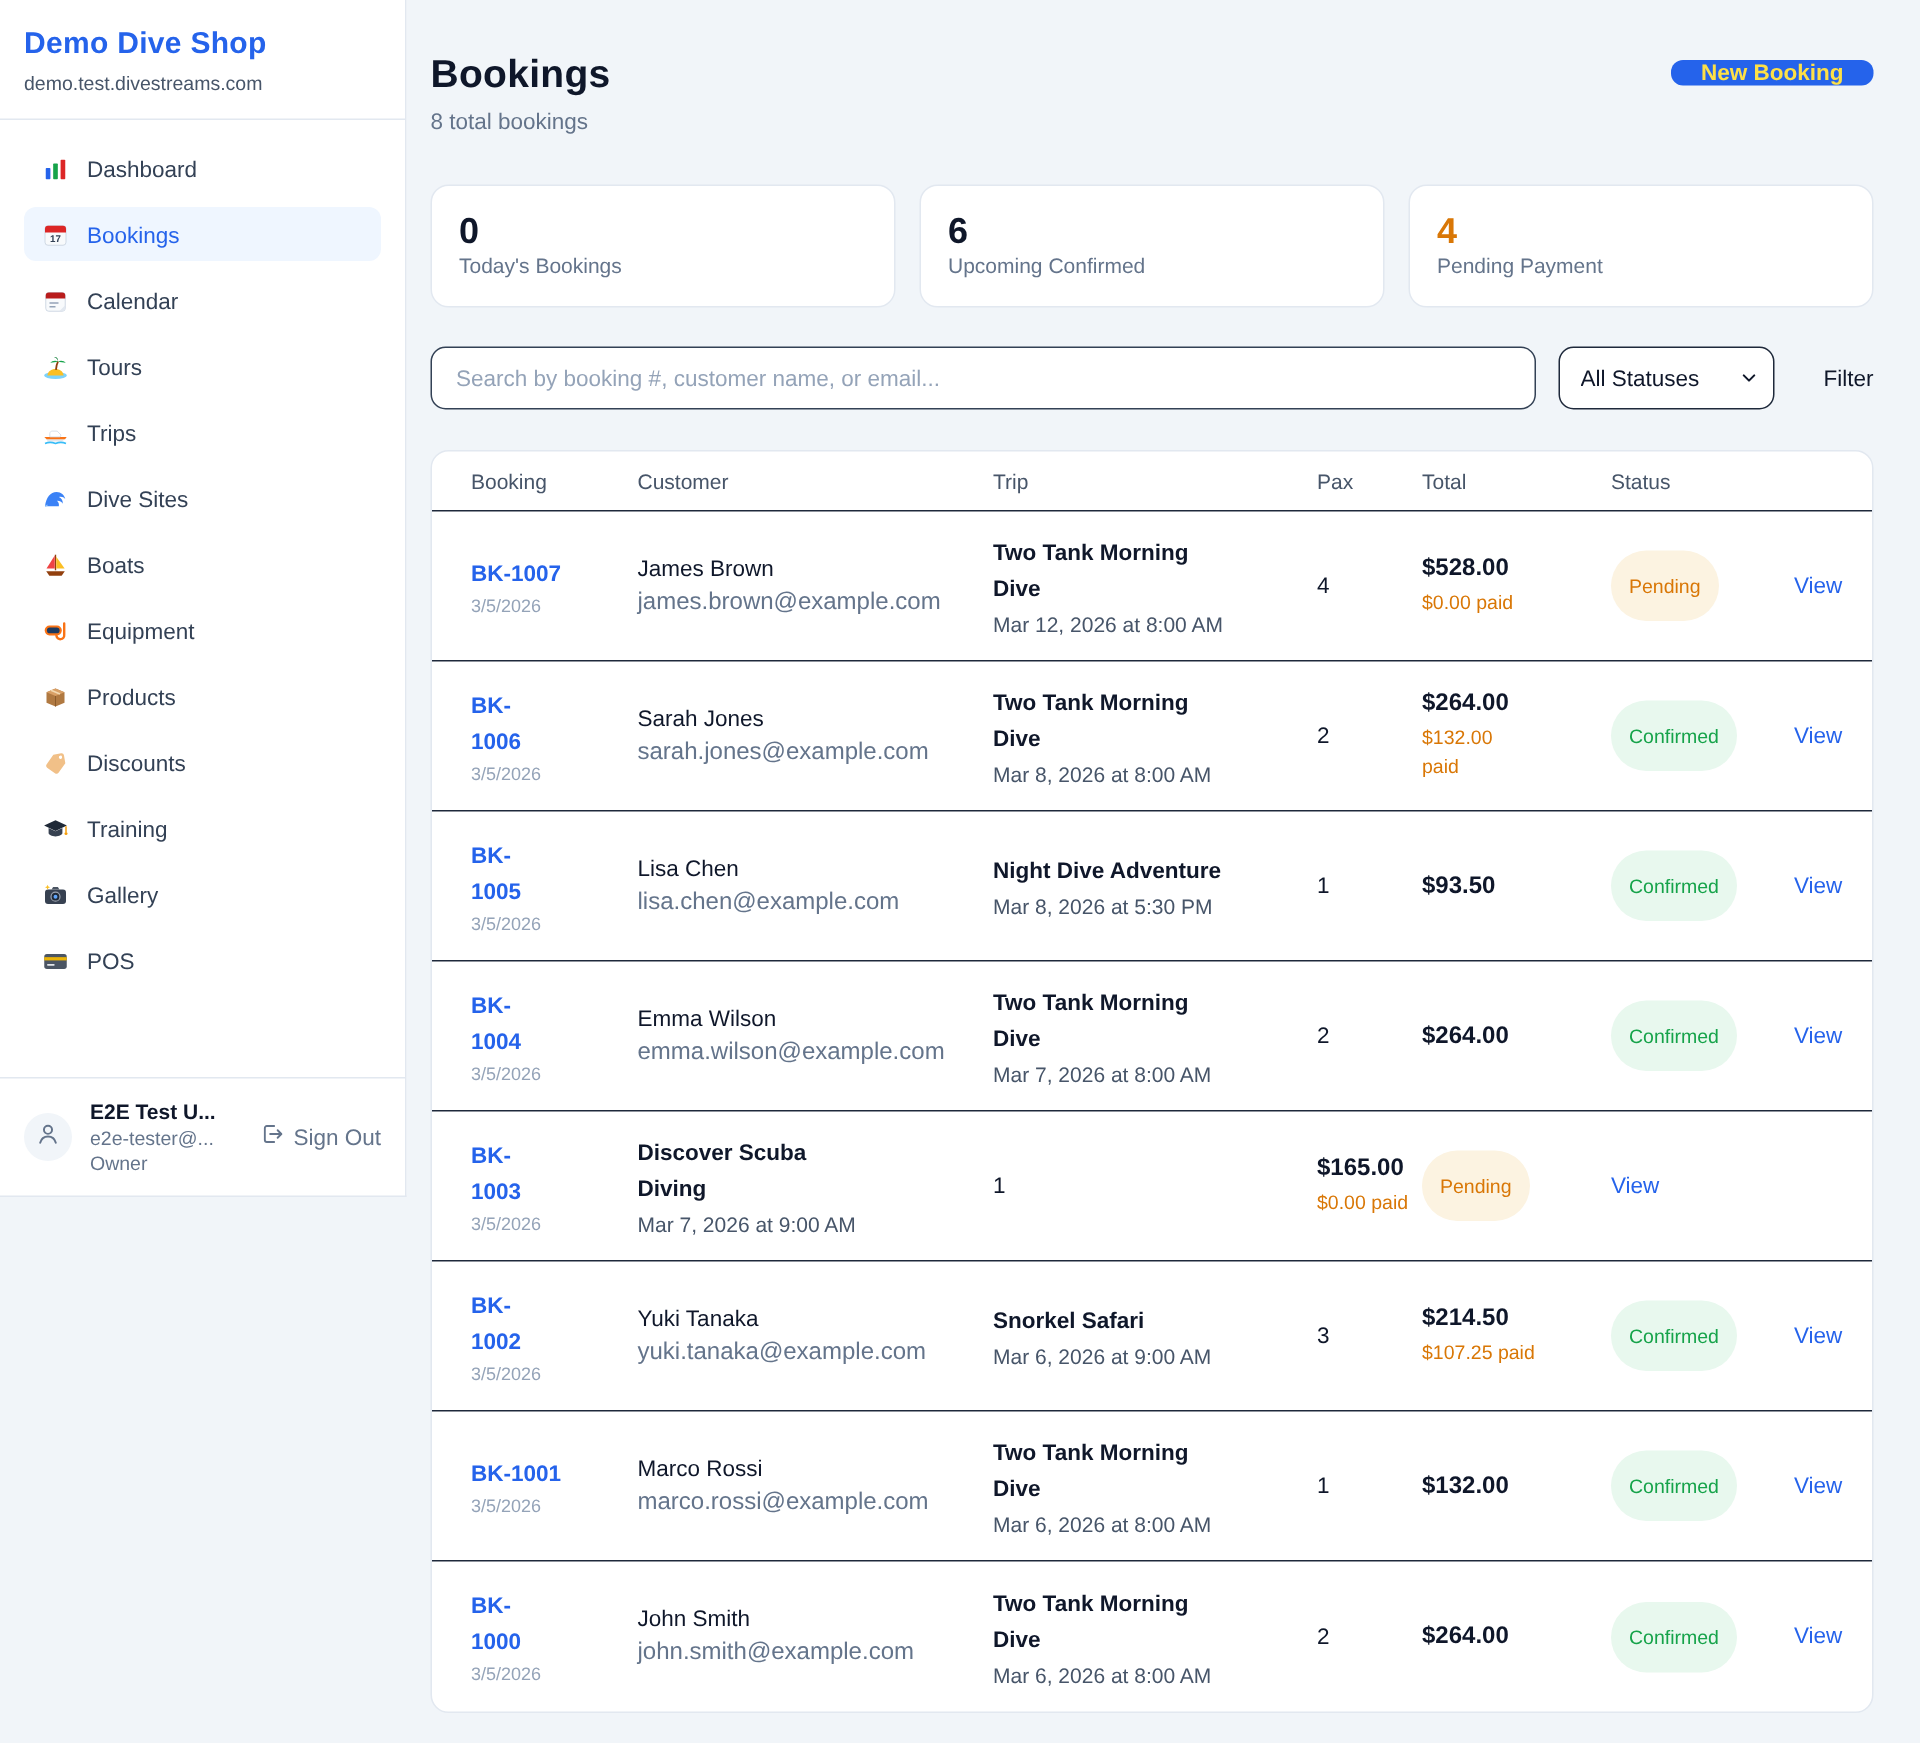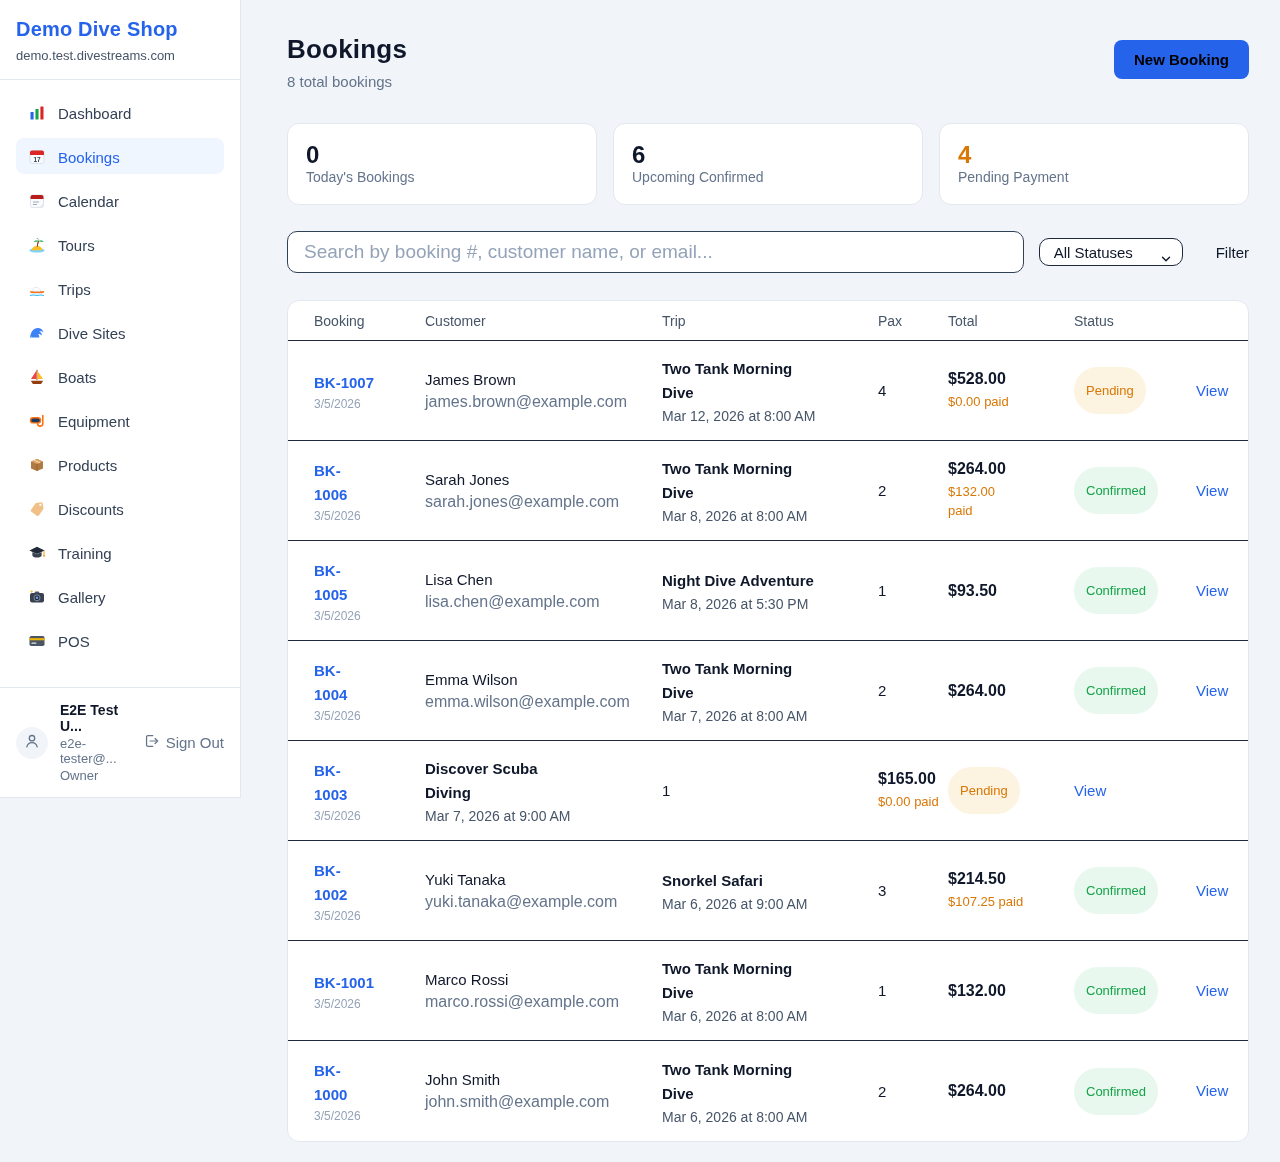--- a/index.html
+++ b/index.html
@@ -7,21 +7,21 @@
   body {
     font-family:"Liberation Sans", sans-serif;
     background:#f1f5f9;
     color:#0f172a;
     position:relative;
     overflow:hidden;
   }
   
   .sidebar {
     position:absolute; top:0; left:0;
-    width:241px; height:798px;
+    width:271px; height:798px;
     background:#ffffff;
     border-right:1px solid #e2e8f0;
     border-bottom:1px solid #e2e8f0;
     display:flex; flex-direction:column;
   }
   .logo-block { padding:18px 16px 16px; border-bottom:1px solid #e2e8f0; }
   .shop-name { font-size:20px; font-weight:800; color:#2563eb; letter-spacing:.2px; }
   .shop-domain { font-size:13px; color:#475569; margin-top:7px; }
   .nav { flex:1; padding:14px 16px; display:flex; flex-direction:column; gap:8px; }
   .nav-item {
@@ -47,39 +47,39 @@
   .user-role { font-size:13px; color:#64748b; margin-top:2px; }
   .signout { display:flex; align-items:center; gap:7px; color:#64748b; font-size:15px; cursor:pointer; white-space:nowrap; background:none; border:none; font-family:inherit; }
   .signout svg { width:16px; height:16px; }
 
   
   .main { margin-left:255px; padding:34px 31px 0 32px; }
   .header-row { display:flex; justify-content:space-between; align-items:flex-start; }
   .page-title { font-size:26px; font-weight:700; color:#0f172a; letter-spacing:.2px; }
   .page-subtitle { font-size:15px; color:#64748b; margin-top:8px; }
   .btn-primary {
-    background:#2563eb; color:#000000; border:none; border-radius:8px;
-    font-size:15px; font-weight:600; padding:11px 20px; margin-top:6px;
+    background:#2563eb; color:#fde047; border:none; border-radius:8px;
+    font-size:15px; font-weight:600; padding:0 20px; margin-top:6px;
     font-family:inherit; cursor:pointer;margin-left:19px;
   }
   .stats { display:flex; gap:16px; margin-top:33px; }
   .stat-card { flex:1; background:#fff; border:1px solid #e2e8f0; border-radius:12px; padding:17px 18px 19px; }
   .stat-value { font-size:24px; font-weight:700; color:#0f172a; }
   .stat-label { font-size:14px; color:#64748b; margin-top:0; }
 
   .filter-row { display:flex; align-items:center; margin-top:26px; }
   .search-input {
     flex:1; height:42px; border:1.5px solid #334155; border-radius:10px;
-    background:#fff; padding:0 16px; font-size:19px; color:#0c4a6e; font-family:inherit; outline:none;
+    background:#fff; padding:0 16px; font-size:15px; color:#0c4a6e; font-family:inherit; outline:none;
   }
   .search-input::placeholder { color:#94a3b8; }
   .select-wrap { position:relative; margin-left:15px; }
   .status-select {
     appearance:none; -webkit-appearance:none;
-    height:28px; width:144px; border:1.5px solid #1e293b; border-radius:10px;
+    height:42px; width:144px; border:1.5px solid #1e293b; border-radius:10px;
     background:#fff; font-size:15px; color:#0f172a; padding:0 30px 0 14px; font-family:inherit; cursor:pointer;
   }
   .chev { position:absolute; right:10px; top:14px; width:14px; height:14px; pointer-events:none; }
   .chev svg { width:14px; height:14px; }
   .filter-btn { margin-left:33px; background:none; border:none; font-size:15px; font-weight:500; color:#0f172a; font-family:inherit; cursor:pointer; }
 
   
   .table-card { margin-top:27px; background:#fff; border:1px solid #e2e8f0; border-radius:12px; overflow:hidden; }
   .grid-cols { display:grid; grid-template-columns:111px 237px 216px 70px 126px 122px 1fr; }
   .thead {

